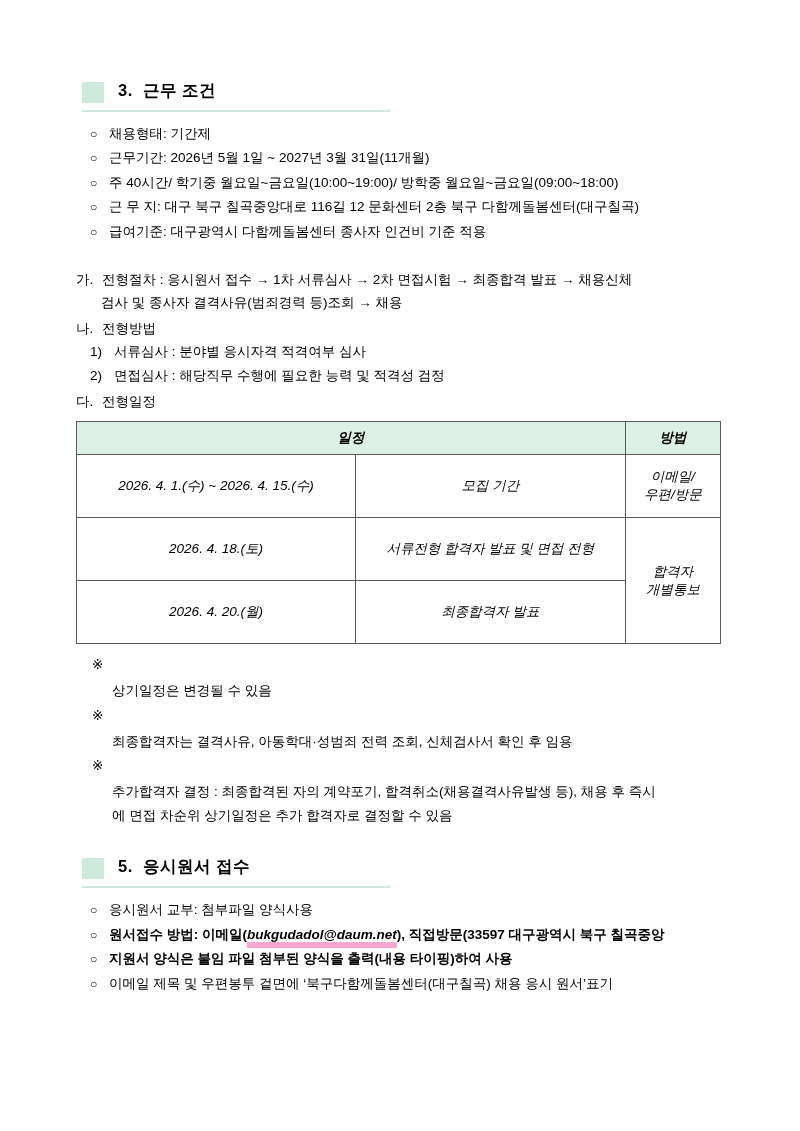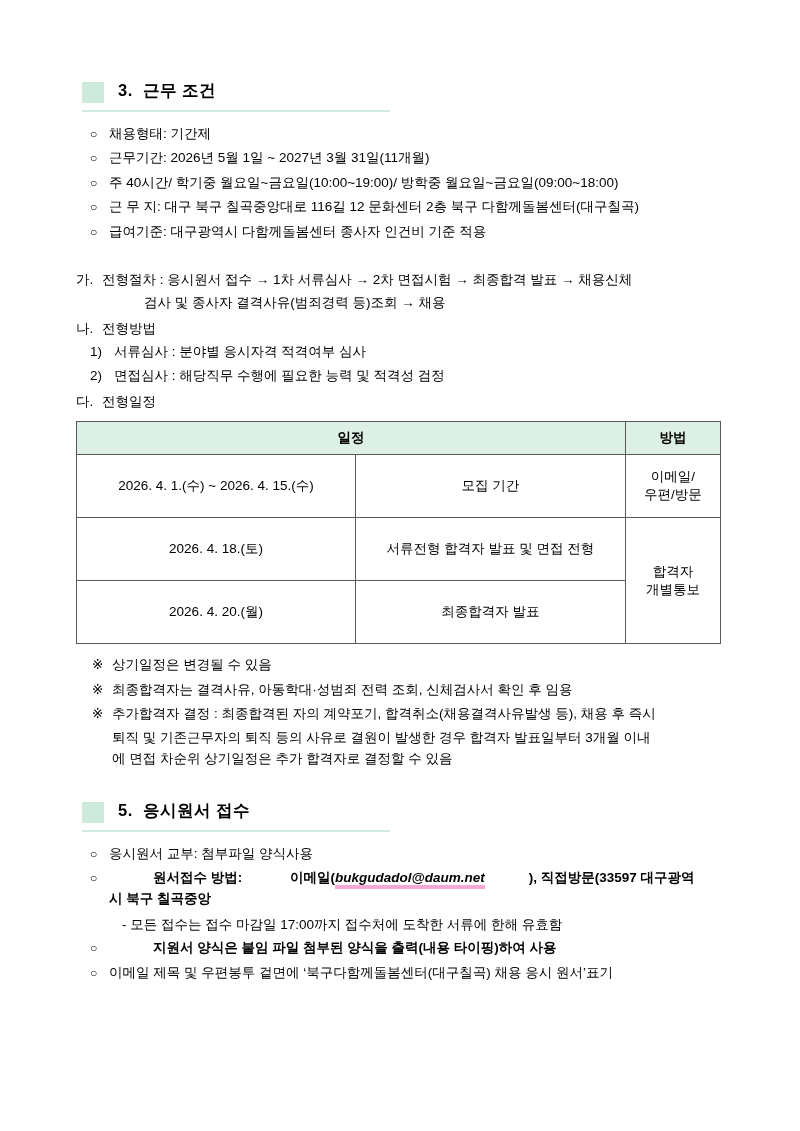--- a/index.html
+++ b/index.html
@@ -100,29 +100,30 @@
     align-items: flex-start;
     margin-left: 14px;
     margin-bottom: 2px;
     line-height: 1.6;
   }
   .sub-mark {
     flex: 0 0 24px;
     width: 24px;
   }
   .indent2 {
-    margin-left: 68px;
+    margin-left: 25px;
     line-height: 1.6;
   }
   
   table.schedule {
     border-collapse: collapse;
     width: 644px;
     margin: 9px 15px 10px 6px;
     table-layout: fixed;
+    font-style: italic;
   }
   table.schedule th,
   table.schedule td {
     border: 1px solid #5a5a5a;
     text-align: center;
     vertical-align: middle;
     font-size: 13.5px;
     padding: 9px 4px;
   }
   table.schedule th {
@@ -142,31 +143,31 @@
   .note {
     display: flex;
     align-items: flex-start;
     margin-bottom: 3px;
     line-height: 1.58;
   }
   .note-mark {
     flex: 0 0 20px;
     width: 20px;
   }
-  .note-body { flex: 1; }
+  .note-body { flex: 1; margin-top: 26px; }
   .note-cont {
     margin-left: 20px;
     line-height: 1.58;
   }
   
-  .bold { font-weight: bold; margin-left: 44px; }
+  .bold { font-weight: bold; }
   .email {
     font-style: italic;
     font-weight: bold;
-    border-bottom: 4px solid #f9a8d4;
+    border-bottom: 6px solid #f9a8d4;
   }
   .dash-line {
     margin-left: 32px;
     line-height: 1.6;
     margin-bottom: 3px;
   }
 </style>
 </head>
 <body>
 
@@ -273,21 +274,20 @@
         <span class="note-body">상기일정은 변경될 수 있음</span>
       </div>
       <div class="note">
         <span class="note-mark">※</span>
         <span class="note-body">최종합격자는 결격사유, 아동학대·성범죄 전력 조회, 신체검사서 확인 후 임용</span>
       </div>
       <div class="note">
         <span class="note-mark">※</span>
         <span class="note-body">추가합격자 결정 : 최종합격된 자의 계약포기, 합격취소(채용결격사유발생 등), 채용 후 즉시</span>
       </div>
-      <div class="note-cont">퇴직 및 기존근무자의 퇴직 등의 사유로 결원이 발생한 경우 합격자 발표일부터 3개월 이내</div>
       <div class="note-cont">에 면접 차순위 상기일정은 추가 합격자로 결정할 수 있음</div>
     </div>
   </div>
 
   <div class="section" style="margin-top:30px;">
     <div class="section-head">
       <span class="swatch"></span>
       <span class="title"><span>5.</span>&nbsp;&nbsp;<span>응시원서 접수</span></span>
       <span class="rule"></span>
     </div>
@@ -296,21 +296,20 @@
       <div class="bline">
         <span class="bmark">○</span>
         <span class="btext">응시원서 교부: 첨부파일 양식사용</span>
       </div>
 
       <div class="bline">
         <span class="bmark">○</span>
         <span class="btext"><span class="bold">원서접수 방법: </span><span class="bold">이메일(</span><span class="email">bukgudadol@daum.net</span><span class="bold">), 직접방문(33597 대구광역시 북구 칠곡중앙</span></span>
       </div>
 
-      <div class="dash-line">- 모든 접수는 접수 마감일 17:00까지 접수처에 도착한 서류에 한해 유효함</div>
 
       <div class="bline">
         <span class="bmark">○</span>
         <span class="btext bold">지원서 양식은 붙임 파일 첨부된 양식을 출력(내용 타이핑)하여 사용</span>
       </div>
 
       <div class="bline">
         <span class="bmark">○</span>
         <span class="btext">이메일 제목 및 우편봉투 겉면에 ‘북구다함께돌봄센터(대구칠곡) 채용 응시 원서’표기</span>
       </div>

